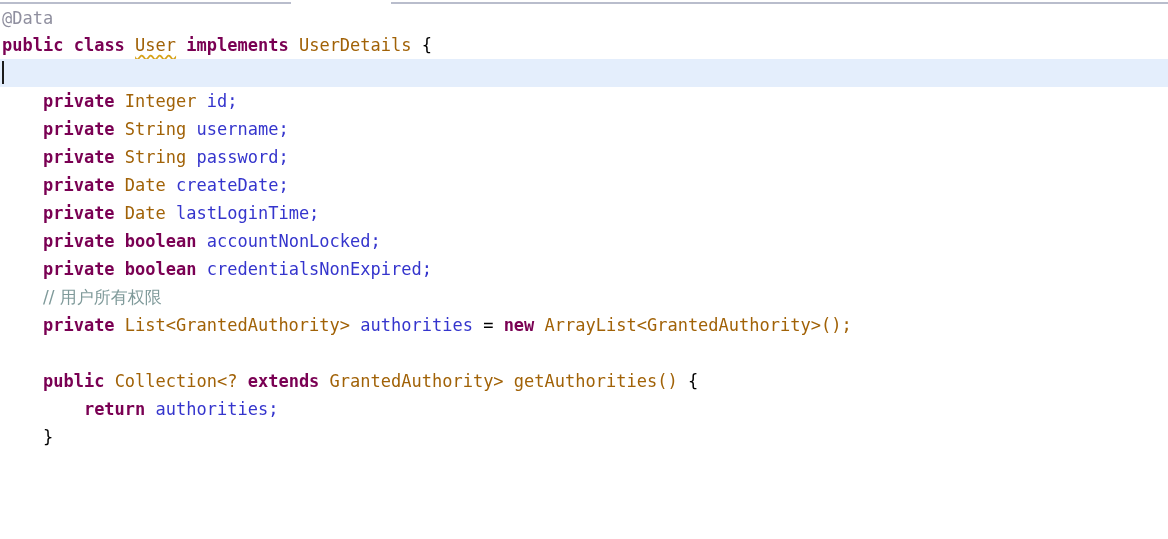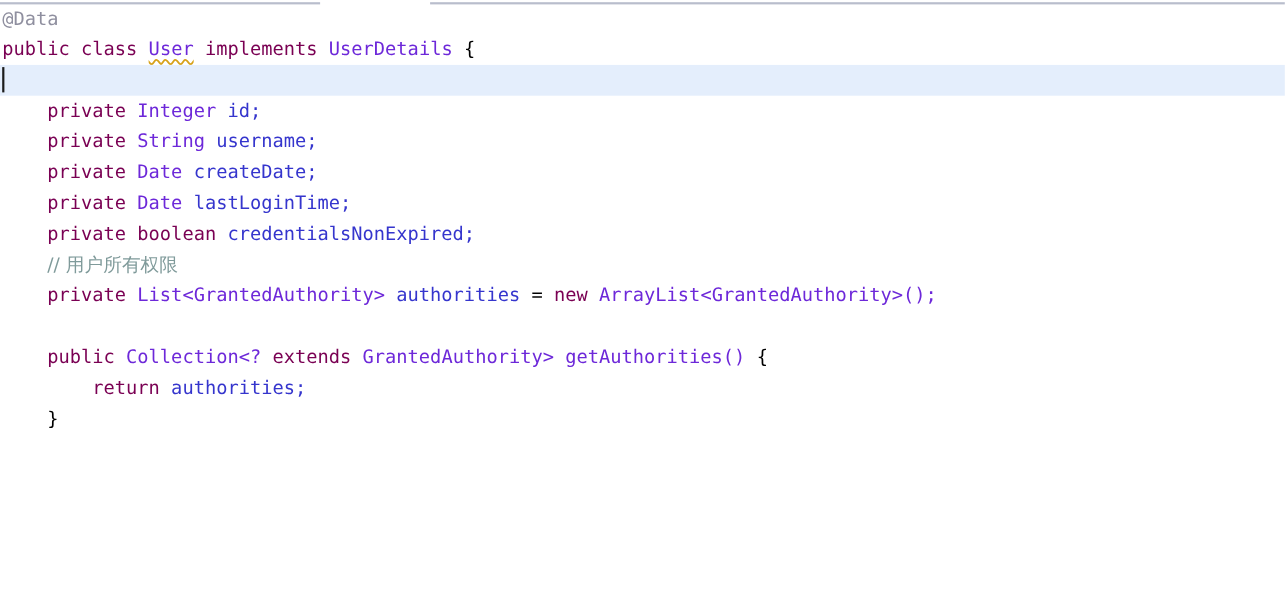--- a/index.html
+++ b/index.html
@@ -61,22 +61,22 @@
   .caret {
     position: absolute;
     left: 2px;
     top: 2px;
     width: 2px;
     height: 23px;
     background: #1b1b1b;
   }
 
   
-  .kw       { color: #7a0053; font-weight: normal; margin-top: 48px; }
-  .type     { color: #6d28d9; }
+  .kw       { color: #7a0053; font-weight: bold; margin-top: 48px; }
+  .type     { color: #a16207; }
   .field    { color: #3535cd; }
   .comment  { color: #7f9a9a; }
   .anno     { color: #8f8f9f; }
   .plain    { color: #000000; }
   .punct    { color: #000000; }
 
   .squiggle {
     text-decoration: underline wavy #d7a21a;
     text-decoration-skip-ink: none;
     text-underline-offset: 3px;
@@ -100,27 +100,29 @@
 
   <div class="code-line"><span class="kw">public</span><span class="plain"> </span><span class="kw">class</span><span class="plain"> </span><span class="type squiggle">User</span><span class="plain"> </span><span class="kw">implements</span><span class="plain"> </span><span class="type">UserDetails</span><span class="plain"> </span><span class="punct">{</span></div>
 
   <div class="code-line caret-line"><span class="caret"></span></div>
 
   <div class="code-line"><span class="plain">    </span><span class="kw">private</span><span class="plain"> </span><span class="type">Integer</span><span class="plain"> </span><span class="field">id;</span></div>
 
   <div class="code-line"><span class="plain">    </span><span class="kw">private</span><span class="plain"> </span><span class="type">String</span><span class="plain"> </span><span class="field">username;</span></div>
 
 
+  <div class="code-line"><span class="plain">    </span><span class="kw">private</span><span class="plain"> </span><span class="type">String</span><span class="plain"> </span><span class="field">password;</span></div>
 
   <div class="code-line"><span class="plain">    </span><span class="kw">private</span><span class="plain"> </span><span class="type">Date</span><span class="plain"> </span><span class="field">createDate;</span></div>
 
   <div class="code-line"><span class="plain">    </span><span class="kw">private</span><span class="plain"> </span><span class="type">Date</span><span class="plain"> </span><span class="field">lastLoginTime;</span></div>
 
 
 
+  <div class="code-line"><span class="plain">    </span><span class="kw">private</span><span class="plain"> </span><span class="kw">boolean</span><span class="plain"> </span><span class="field">accountNonLocked;</span></div>
 
   <div class="code-line"><span class="plain">    </span><span class="kw">private</span><span class="plain"> </span><span class="kw">boolean</span><span class="plain"> </span><span class="field">credentialsNonExpired;</span></div>
 
   <div class="code-line"><span class="plain">    </span><span class="comment comment-cjk">// 用户所有权限</span></div>
 
   <div class="code-line"><span class="plain">    </span><span class="kw">private</span><span class="plain"> </span><span class="type">List&lt;GrantedAuthority&gt;</span><span class="plain"> </span><span class="field">authorities</span><span class="plain"> </span><span class="punct">=</span><span class="plain"> </span><span class="kw">new</span><span class="plain"> </span><span class="type">ArrayList&lt;GrantedAuthority&gt;();</span></div>
 
   <div class="code-line"></div>
 
   <div class="code-line"><span class="plain">    </span><span class="kw">public</span><span class="plain"> </span><span class="type">Collection&lt;?</span><span class="plain"> </span><span class="kw">extends</span><span class="plain"> </span><span class="type">GrantedAuthority&gt;</span><span class="plain"> </span><span class="type">getAuthorities()</span><span class="plain"> </span><span class="punct">{</span></div>

